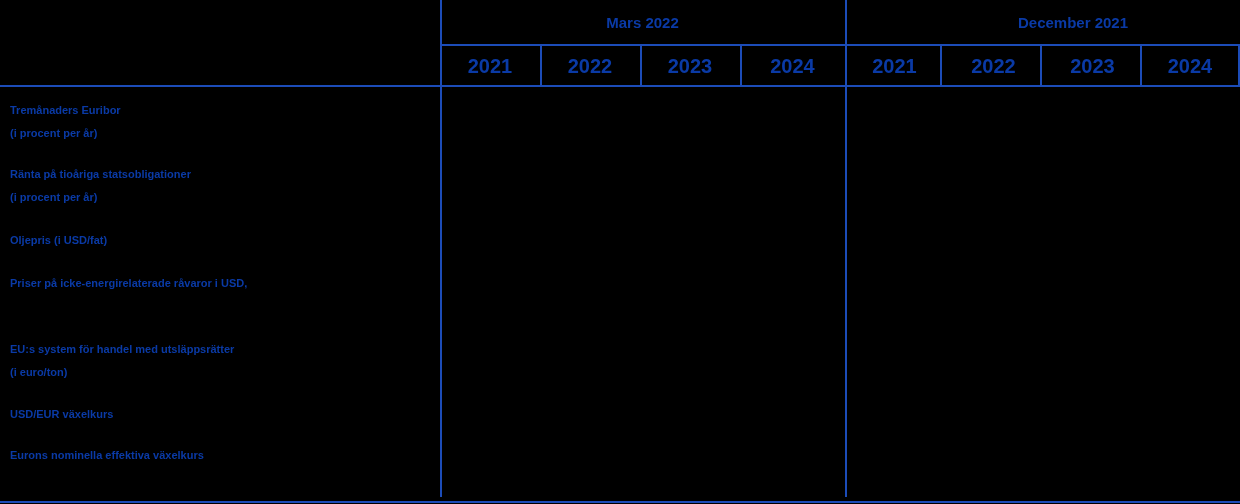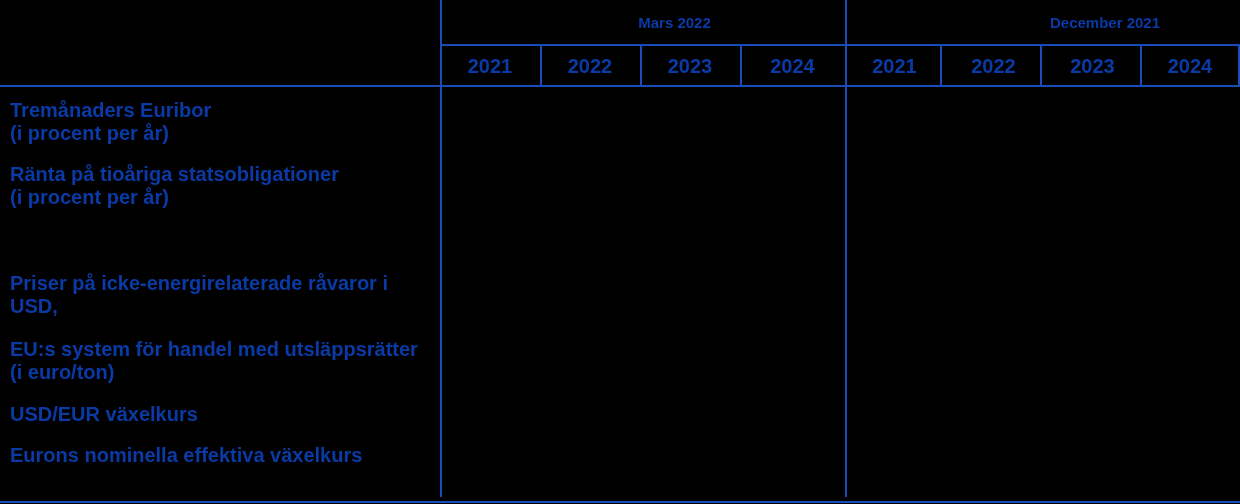--- a/index.html
+++ b/index.html
@@ -8,40 +8,40 @@
     width:1240px;height:504px;
     background:#000000;
     font-family:"Liberation Sans", sans-serif;
     font-weight:bold;
     color:#0a3aa6;
     overflow:hidden;
   }
   
   .hgroup{
     position:absolute;top:13px;height:20px;
-    font-size:15px;line-height:20px;text-align:center;padding-left:32px;
+    font-size:15px;line-height:20px;text-align:center;
   }
   .hgroup.mars{left:440px;width:405px;}
   .hgroup.dec{left:845px;width:456px;}
   .year{
     position:absolute;top:56px;height:20px;
     font-size:20px;line-height:20px;text-align:center;
   }
   .y0{left:440px;width:100px;}
   .y1{left:540px;width:100px;}
   .y2{left:640px;width:100px;}
   .y3{left:740px;width:105px;}
   .y4{left:845px;width:99px;}
   .y5{left:944px;width:99px;}
   .y6{left:1043px;width:99px;}
   .y7{left:1142px;width:96px;}
   
   .rowlabel{
     position:absolute;left:10px;width:420px;
-    font-size:20px;line-height:23px;
+    font-size:11px;line-height:23px;
   }
   .r0{top:99px;}
   .r1{top:163px;}
   .r2{top:229px;}
   .r3{top:272px;}
   .r4{top:338px;}
   .r5{top:403px;}
   .r6{top:444px;}
   
   .vline,.vsep,.hline{position:absolute;background:#1c4cb8;}
@@ -75,20 +75,23 @@
   <div class="year y7">2024</div>
 
   <div class="rowlabel r0">
     <div>Tremånaders Euribor</div>
     <div>(i procent per år)</div>
   </div>
   <div class="rowlabel r1">
     <div>Ränta på tioåriga statsobligationer</div>
     <div>(i procent per år)</div>
   </div>
+  <div class="rowlabel r2">
+    <div>Oljepris (i USD/fat)</div>
+  </div>
   <div class="rowlabel r3">
     <div>Priser på icke-energirelaterade råvaror i USD,</div>
   </div>
   <div class="rowlabel r5">
     <div>USD/EUR växelkurs</div>
   </div>
   <div class="rowlabel r4">
     <div>EU:s system för handel med utsläppsrätter</div>
     <div>(i euro/ton)</div>
   </div>

